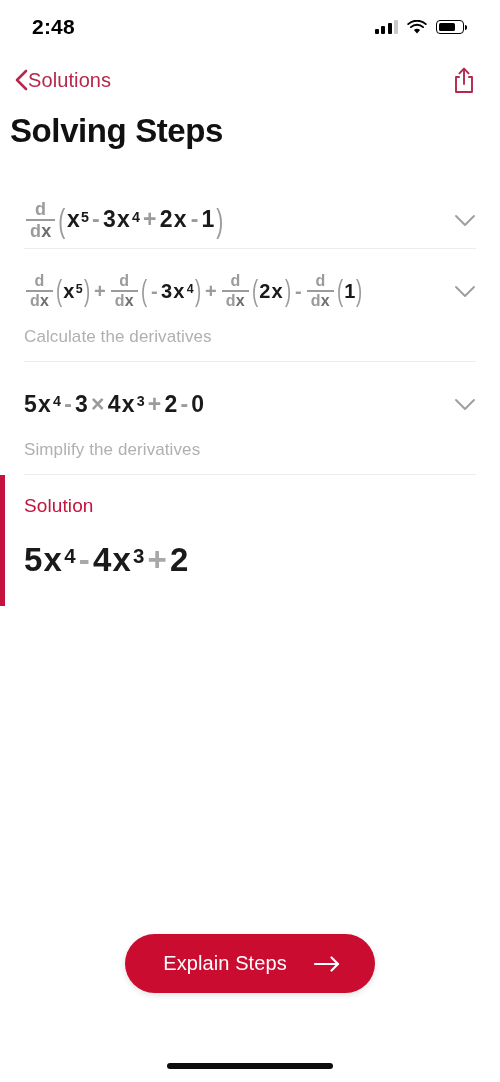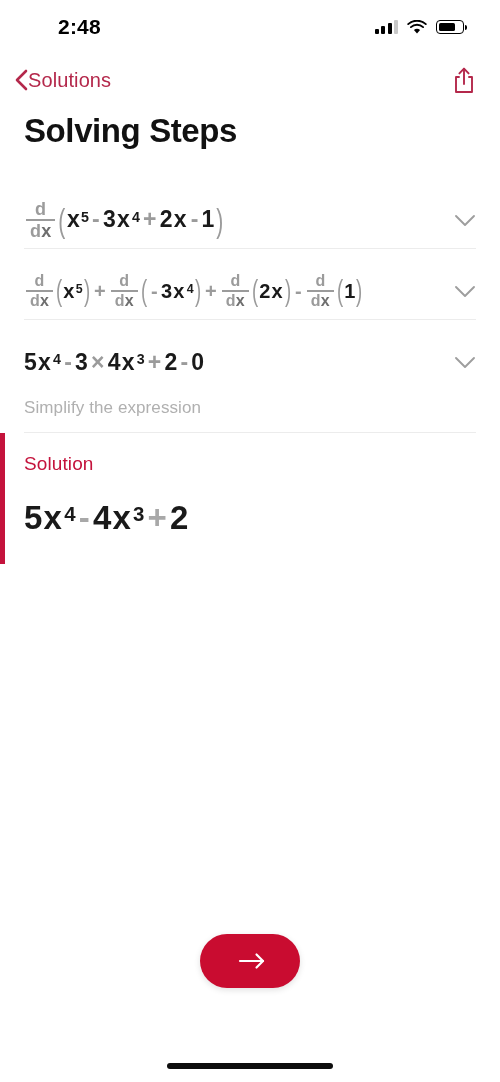--- a/index.html
+++ b/index.html
@@ -8,21 +8,21 @@
     background: #ffffff;
     font-family: "Liberation Sans", sans-serif;
     -webkit-font-smoothing: antialiased;
   }
   .phone { position: relative; width: 500px; height: 1082px; background:#fff; overflow:hidden; }
 
   
   .statusbar {
     position: absolute; top: 0; left: 0; right: 0; height: 54px;
     display: flex; align-items: center; justify-content: space-between;
-    padding: 0 36px 0 58px;
+    padding: 0 36px 0 32px;
   }
   .status-time {
     font-size: 21px; font-weight: 600; color: #000; letter-spacing: .2px;
   }
   .status-right { display: flex; align-items: center; gap: 9px; }
   .bars { display: flex; align-items: flex-end; gap: 2.5px; height: 14px; }
   .bars i { display:block; width: 4px; background: #000; border-radius: 1px; }
   .bars i:nth-child(1){ height: 5px; }
   .bars i:nth-child(2){ height: 8px; }
   .bars i:nth-child(3){ height: 11px; }
@@ -44,21 +44,21 @@
     display: flex; align-items: center; justify-content: space-between;
     padding: 0 24px 0 14px;
   }
   .back { display:flex; align-items:center; gap: 0; cursor: pointer; }
   .back-chevron { width: 14px; height: 22px; flex: none; }
   .back-label { font-size: 20px; color: #b4284b; letter-spacing: .1px; }
   .share-icon { width: 24px; height: 28px; cursor: pointer; }
 
   
   .page-title {
-    position: absolute; top: 112px; left: 24px;
+    position: absolute; top: 112px; left: 10px;
     font-size: 33px; font-weight: 700; color: #111; letter-spacing: -.4px;
   }
 
   
   .steps { position: absolute; top: 178px; left: 0; right: 0; }
   .step { position: relative; padding: 14px 24px 0 24px; }
   .step-row { display: flex; align-items: center; justify-content: space-between; min-height: 56px; }
   .chev-down { width: 22px; height: 13px; flex: none; margin-left: 12px; cursor: pointer; }
   .step-caption {
     font-size: 17px; color: #b0b0b0; margin-top: 8px; padding-bottom: 14px;
@@ -245,20 +245,21 @@
             <span class="den"><span>d</span><b>x</b></span>
           </span>
           <span class="paren sm">(</span>
           <span>1</span>
           <span class="paren sm">)</span>
         </div>
         <svg class="chev-down" viewBox="0 0 22 13">
           <path d="M2 2 L11 11 L20 2" stroke="#9e9e9e" stroke-width="1.9" fill="none" stroke-linecap="round" stroke-linejoin="round"></path>
         </svg>
       </div>
+      <div class="step-caption">Calculate the derivatives</div>
     </div>
     <div class="divider"></div>
 
     <div class="step">
       <div class="step-row">
         <div class="math">
           <span>5</span>
             <span class="tight">x</span>
             <sup>4</sup>
           <span class="op">-</span>
@@ -269,21 +270,21 @@
             <sup>3</sup>
           <span class="op">+</span>
           <span>2</span>
           <span class="op">-</span>
           <span>0</span>
         </div>
         <svg class="chev-down" viewBox="0 0 22 13">
           <path d="M2 2 L11 11 L20 2" stroke="#9e9e9e" stroke-width="1.9" fill="none" stroke-linecap="round" stroke-linejoin="round"></path>
         </svg>
       </div>
-      <div class="step-caption">Simplify the expression</div>
+      <div class="step-caption">Simplify the derivatives</div>
     </div>
     <div class="divider"></div>
 
     <div class="solution">
       <div class="solution-bar"></div>
       <div class="solution-label">Solution</div>
       <div class="math solution-math">
         <span>5</span>
           <span class="tight">x</span>
           <sup>4</sup>
@@ -293,20 +294,21 @@
           <sup>3</sup>
         <span class="op">+</span>
         <span>2</span>
       </div>
     </div>
 
   </div>
 
   <div class="cta-wrap">
     <button class="cta">
+      <span>Explain Steps</span>
       <svg class="cta-arrow" viewBox="0 0 28 18">
         <path d="M2 9 H25" stroke="#fff" stroke-width="2.2" fill="none" stroke-linecap="round"></path>
         <path d="M18.5 2.5 L25 9 L18.5 15.5" stroke="#fff" stroke-width="2.2" fill="none" stroke-linecap="round" stroke-linejoin="round"></path>
       </svg>
     </button>
   </div>
 
   <div class="home-indicator"></div>
 
 </div>

